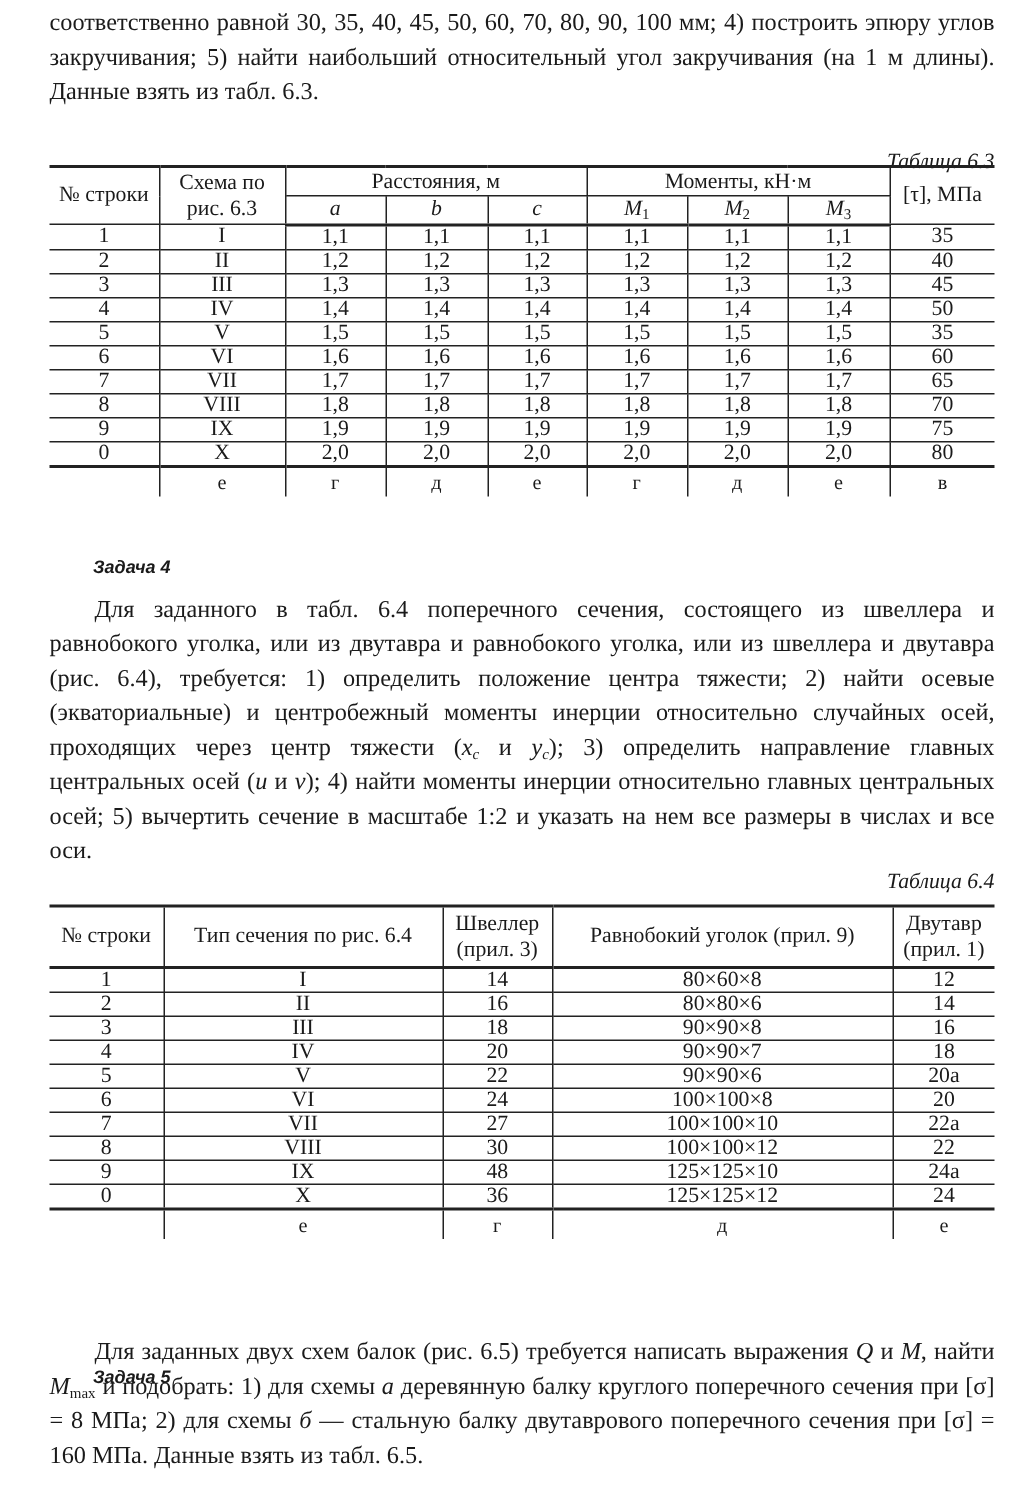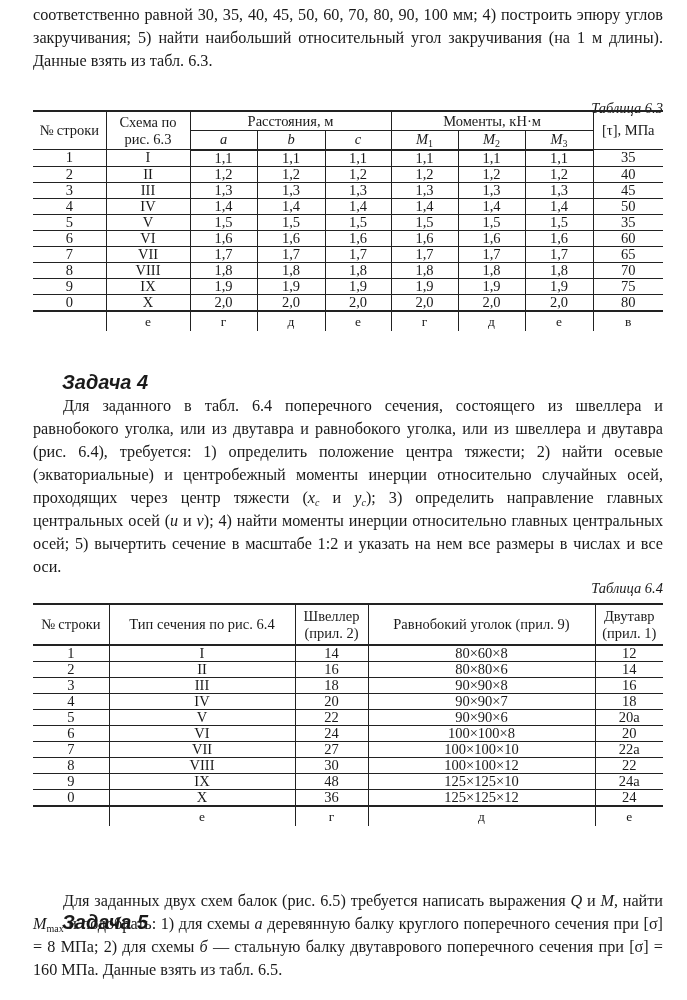--- a/index.html
+++ b/index.html
@@ -13,21 +13,21 @@
     text-align-last: left;
   }
   .para.indent { text-indent: 30px; }
   .caption {
     position: absolute; right: 24px;
     font-size: 14.5px; font-style: italic;
   }
   .heading {
     position: absolute; left: 62px;
     font-family: "Liberation Sans", sans-serif; font-weight: bold; font-style: italic;
-    font-size: 20px;
+    font-size: 12px;
   }
   table.tbl {
     position: absolute; left: 33px; width: 630px;
     border-collapse: collapse; table-layout: fixed;
     font-size: 14.5px;
   }
   table.tbl td, table.tbl th {
     border: 1px solid #222; padding: 0; text-align: center; font-weight: normal;
     line-height: 15px; height: 15px; vertical-align: middle;
   }
@@ -210,21 +210,21 @@
     <col style="width:76px">
       <col style="width:186px">
       <col style="width:73px">
       <col style="width:227px">
       <col style="width:68px">
   </colgroup>
   <tbody>
       <tr class="top hdr-bottom">
     <th style="height:39px">№ строки</th>
     <th>Тип сечения по рис. 6.4</th>
-    <th style="line-height:17px">Швеллер (прил. 2)</th>
+    <th style="line-height:17px">Швеллер (прил. 3)</th>
     <th>Равнобокий уголок (прил. 9)</th>
     <th style="line-height:17px">Двутавр (прил. 1)</th>
   </tr>
   <tr>
         <td>1</td>
         <td>I</td>
         <td>14</td>
         <td>80×60×8</td>
         <td>12</td>
       </tr>

